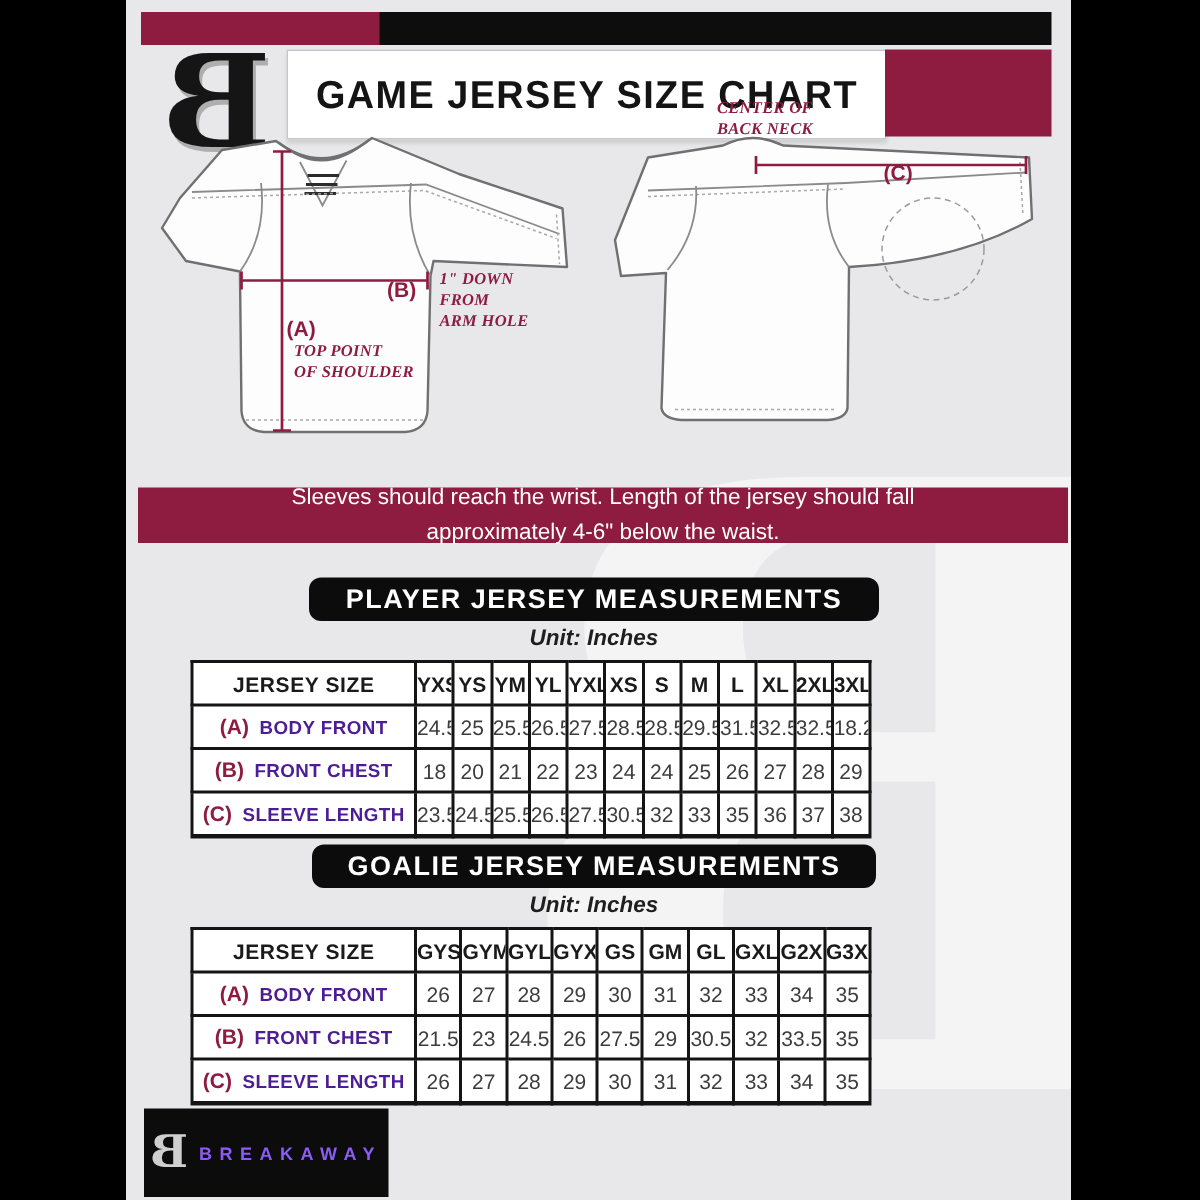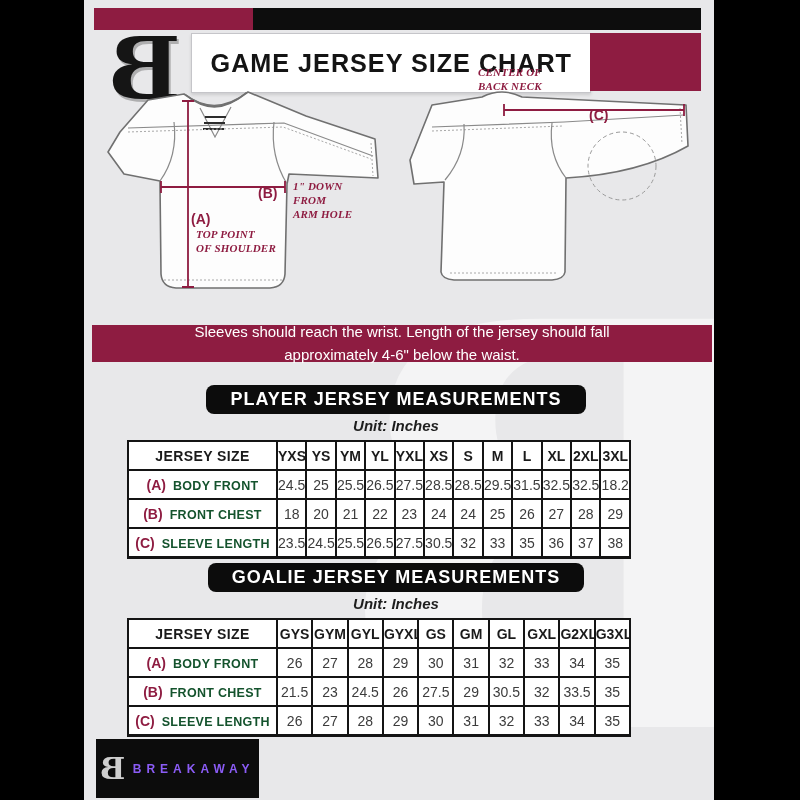--- a/index.html
+++ b/index.html
@@ -21,29 +21,29 @@
   .diag-key{font-size:14px;}
   .diag-cap{font-size:11px;font-style:italic;line-height:1.25;white-space:pre-line;letter-spacing:0.2px;font-family:Liberation Serif, serif;}
   .note{position:absolute;left:8px;top:325px;width:620px;height:37px;background:#8e1c41;
     display:flex;align-items:center;justify-content:center;}
   .note-text{width:470px;text-align:center;color:#fff;font-size:15px;line-height:1.5;}
   .pill-row{position:absolute;left:43px;width:538px;text-align:center;}
   .pill{display:inline-block;background:#0c0c0c;color:#fff;border-radius:8px;line-height:29px;
     padding:0 24px;font-size:18px;font-weight:bold;letter-spacing:1px;white-space:nowrap;text-align:center;}
   .unit{position:absolute;left:43px;width:538px;text-align:center;font-size:15px;font-weight:bold;
     font-style:italic;color:#1e1e1e;}
-  table.size-table{position:absolute;left:43px;width:504px;border-collapse:collapse;table-layout:fixed;
+  table.size-table{position:absolute;left:43px;width:454px;border-collapse:collapse;table-layout:fixed;
     background:#fff;border:2px solid #141414;border-bottom-width:3px;}
   table.size-table th,table.size-table td{border:2px solid #141414;text-align:center;vertical-align:middle;
     padding:0;height:27px;overflow:hidden;}
   table.size-table th{font-size:14px;font-weight:bold;color:#1a1a1a;}
   th.size-label{font-size:12px;letter-spacing:0.4px;color:#2a2a2a;}
   td.row-label{text-align:left;padding-left:20px;white-space:nowrap;}
   td.row-label .key{color:#8e1c41;font-weight:bold;font-size:14px;margin-right:7px;}
-  td.row-label .lbl{color:#14532d;font-weight:bold;font-size:12.5px;letter-spacing:0.3px;}
+  td.row-label .lbl{color:#4c1d95;font-weight:bold;font-size:12.5px;letter-spacing:0.3px;}
   td.val{font-size:14px;color:#3c3c3c;}
   .footer-black{position:absolute;left:12px;top:739px;width:163px;height:59px;background:#0c0c0c;
     display:flex;align-items:center;justify-content:center;gap:7px;}
   .footer-logo{font-family:"DejaVu Serif",serif;font-weight:bold;font-size:30px;line-height:1;
     color:#cfcfcf;transform:scaleX(-1);}
   .footer-brand{color:#8b5cf6;font-size:12px;font-weight:bold;letter-spacing:5px;}
   .footer-maroon{position:absolute;left:175px;top:739px;width:444px;height:59px;background:#8e1c41;
     display:flex;align-items:center;}
   .footer-text{padding:0 10px 0 12px;color:#fff;font-size:13px;line-height:1.4;}
   svg .outline{fill:#fdfdfd;stroke:#707070;stroke-width:1.6;stroke-linejoin:round;}

